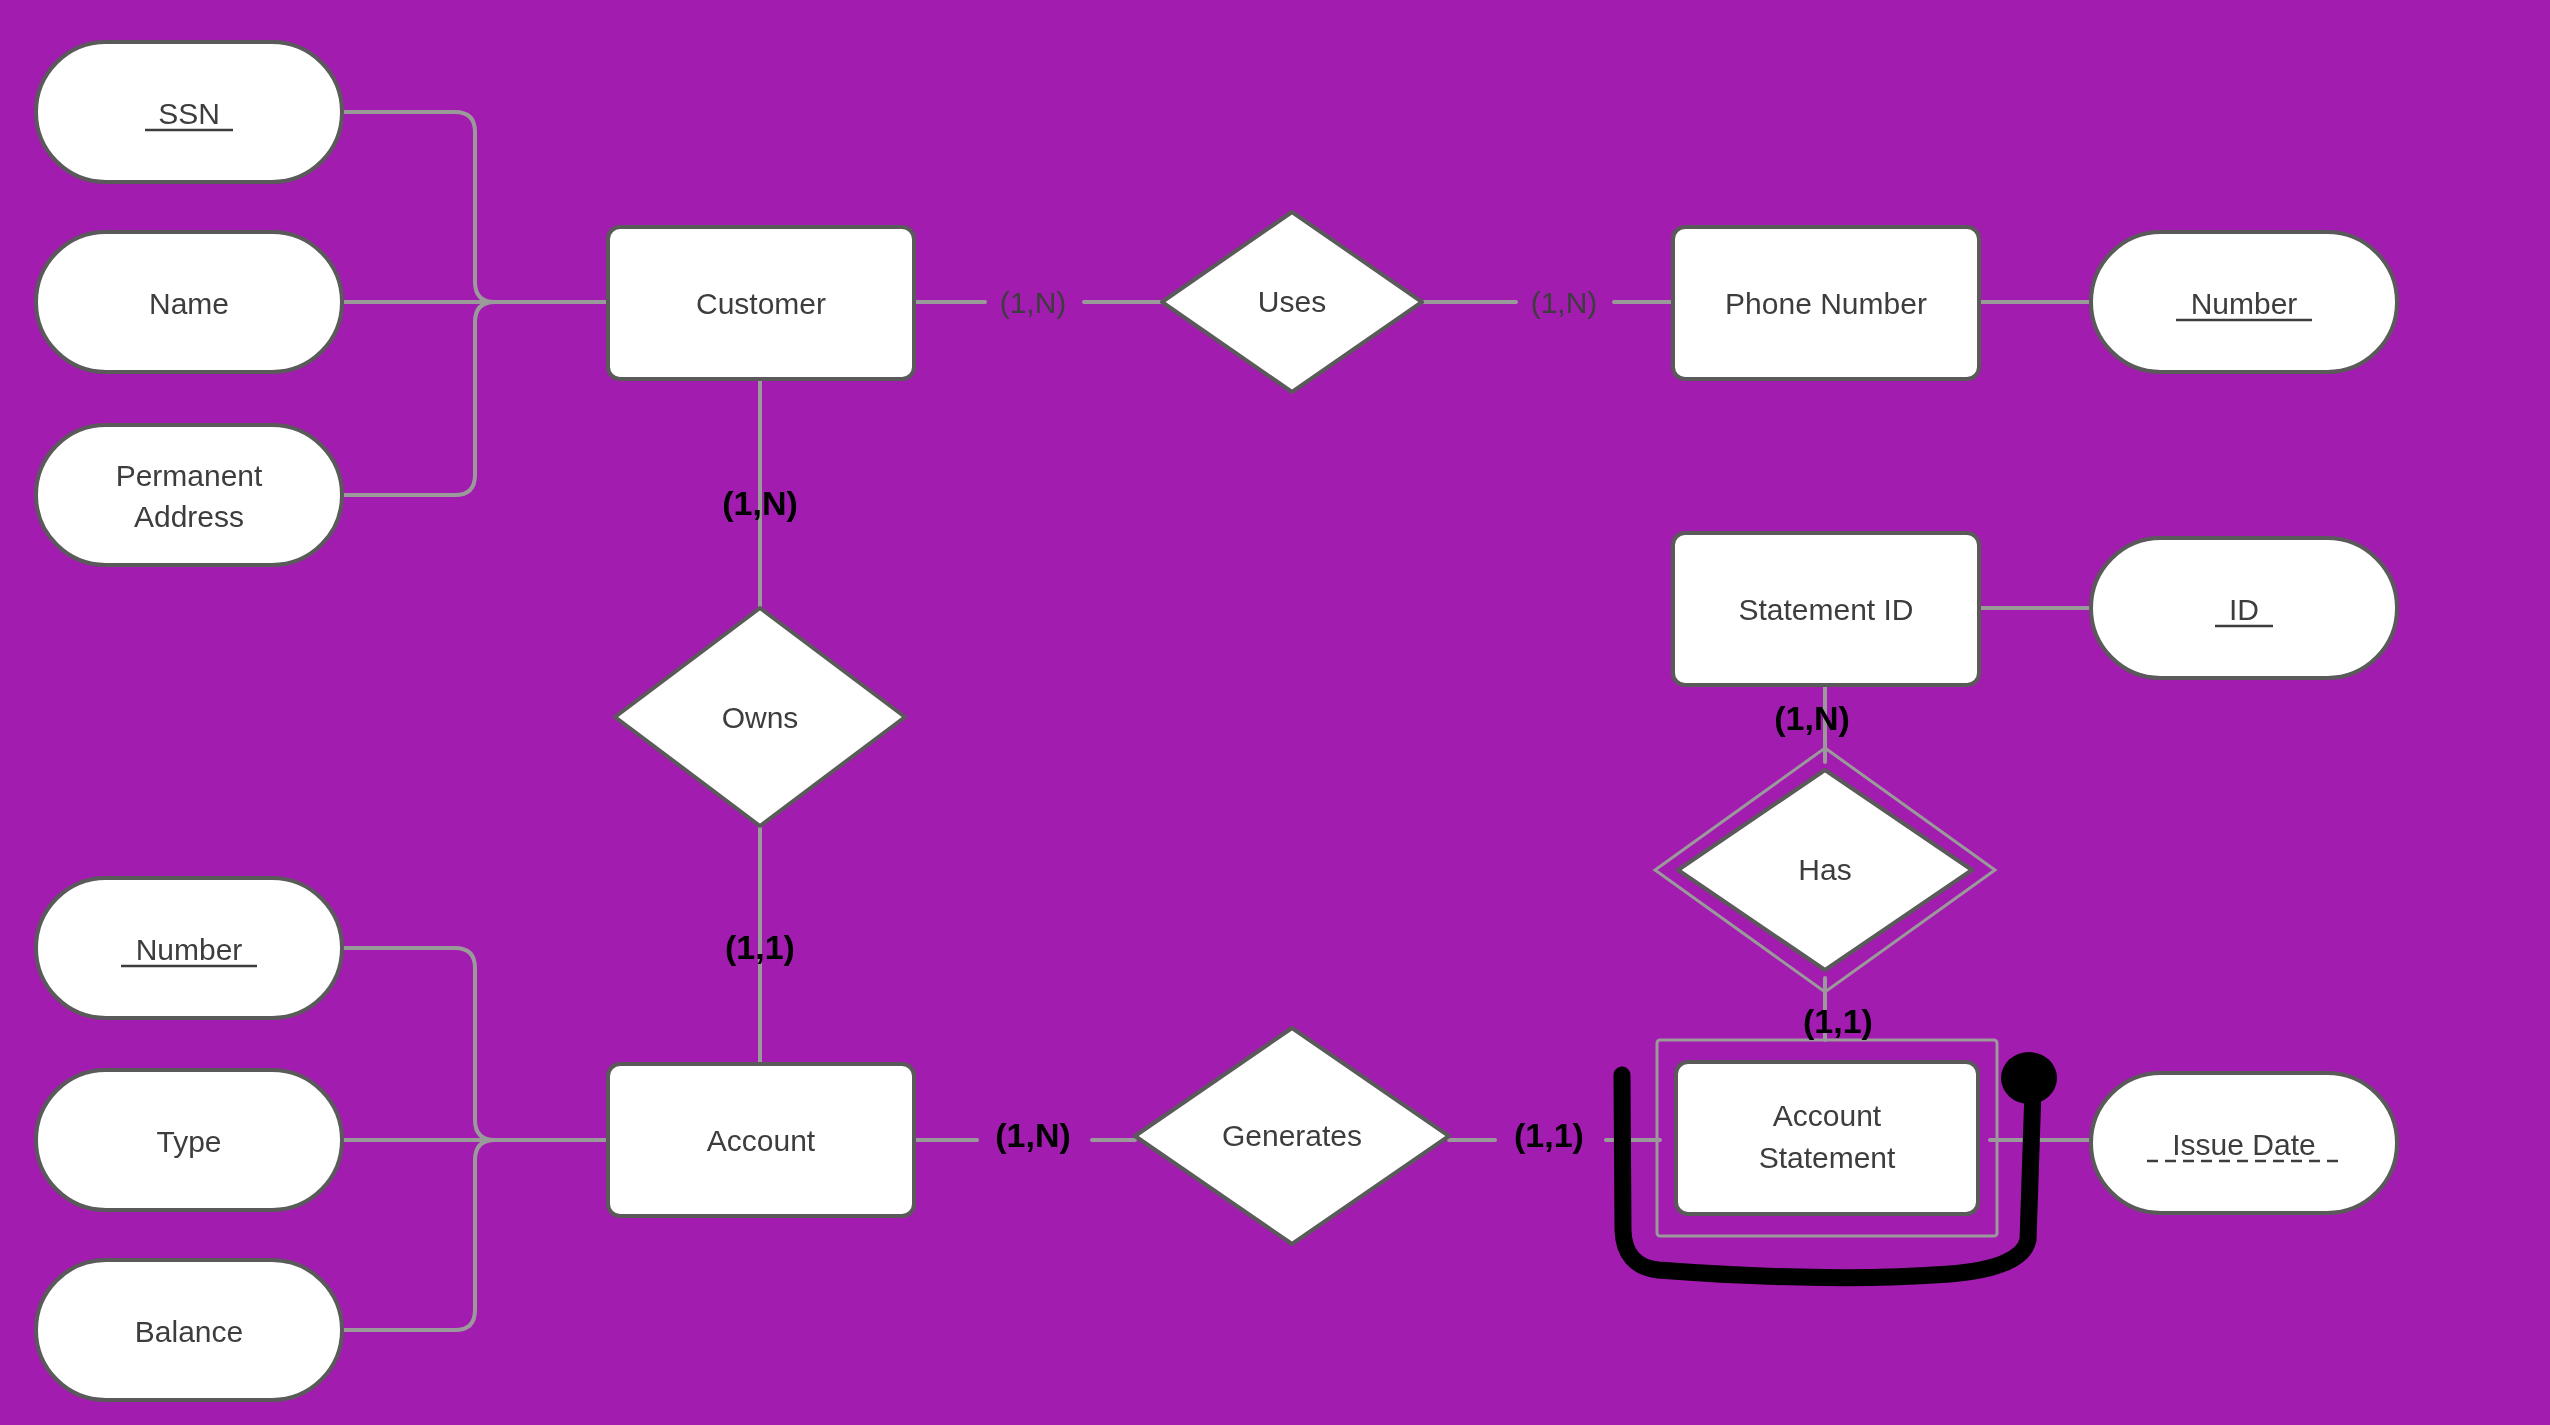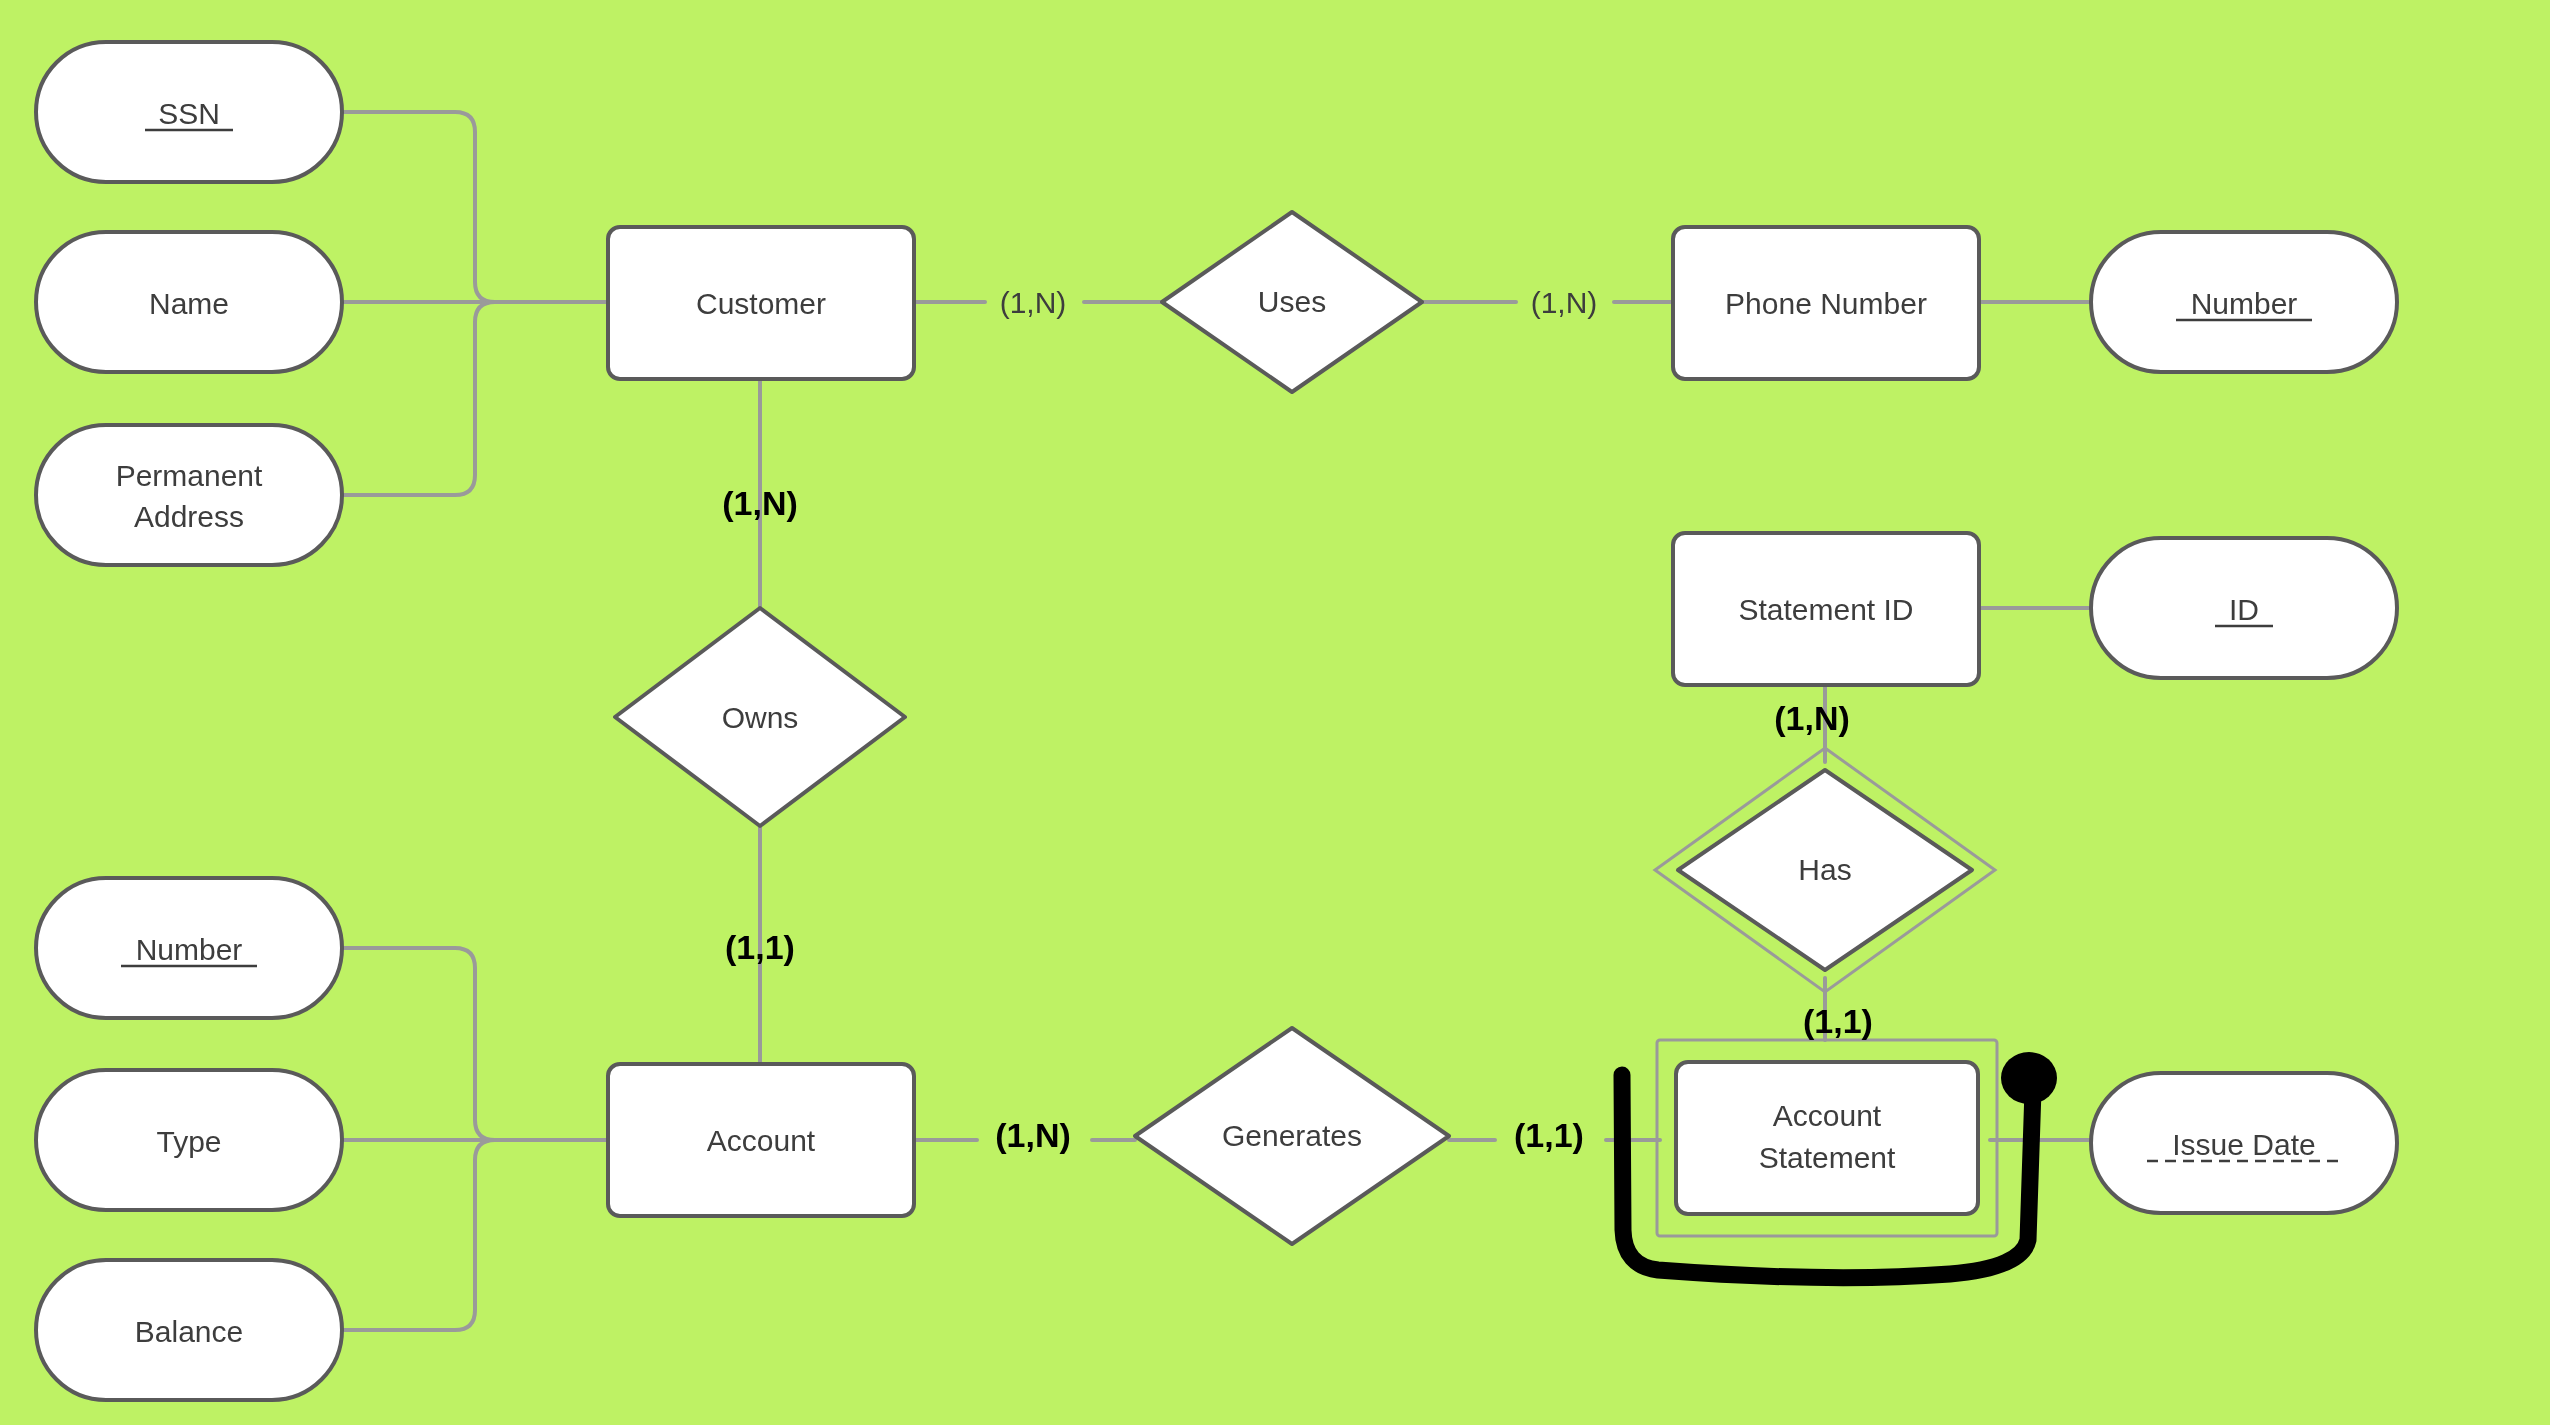--- a/index.html
+++ b/index.html
@@ -8,21 +8,21 @@
     padding: 0;
     background: #ffffff;
   }
   body {
     font-family: "Liberation Sans", sans-serif;
   }
   #canvas {
     position: relative;
     width: 2550px;
     height: 1425px;
-    background: #bef264;
+    background: #a21caf;
     overflow: hidden;
   }
   #er-svg {
     position: absolute;
     top: 0;
     left: 0;
     width: 2550px;
     height: 1425px;
   }
   .shape-stroke {

